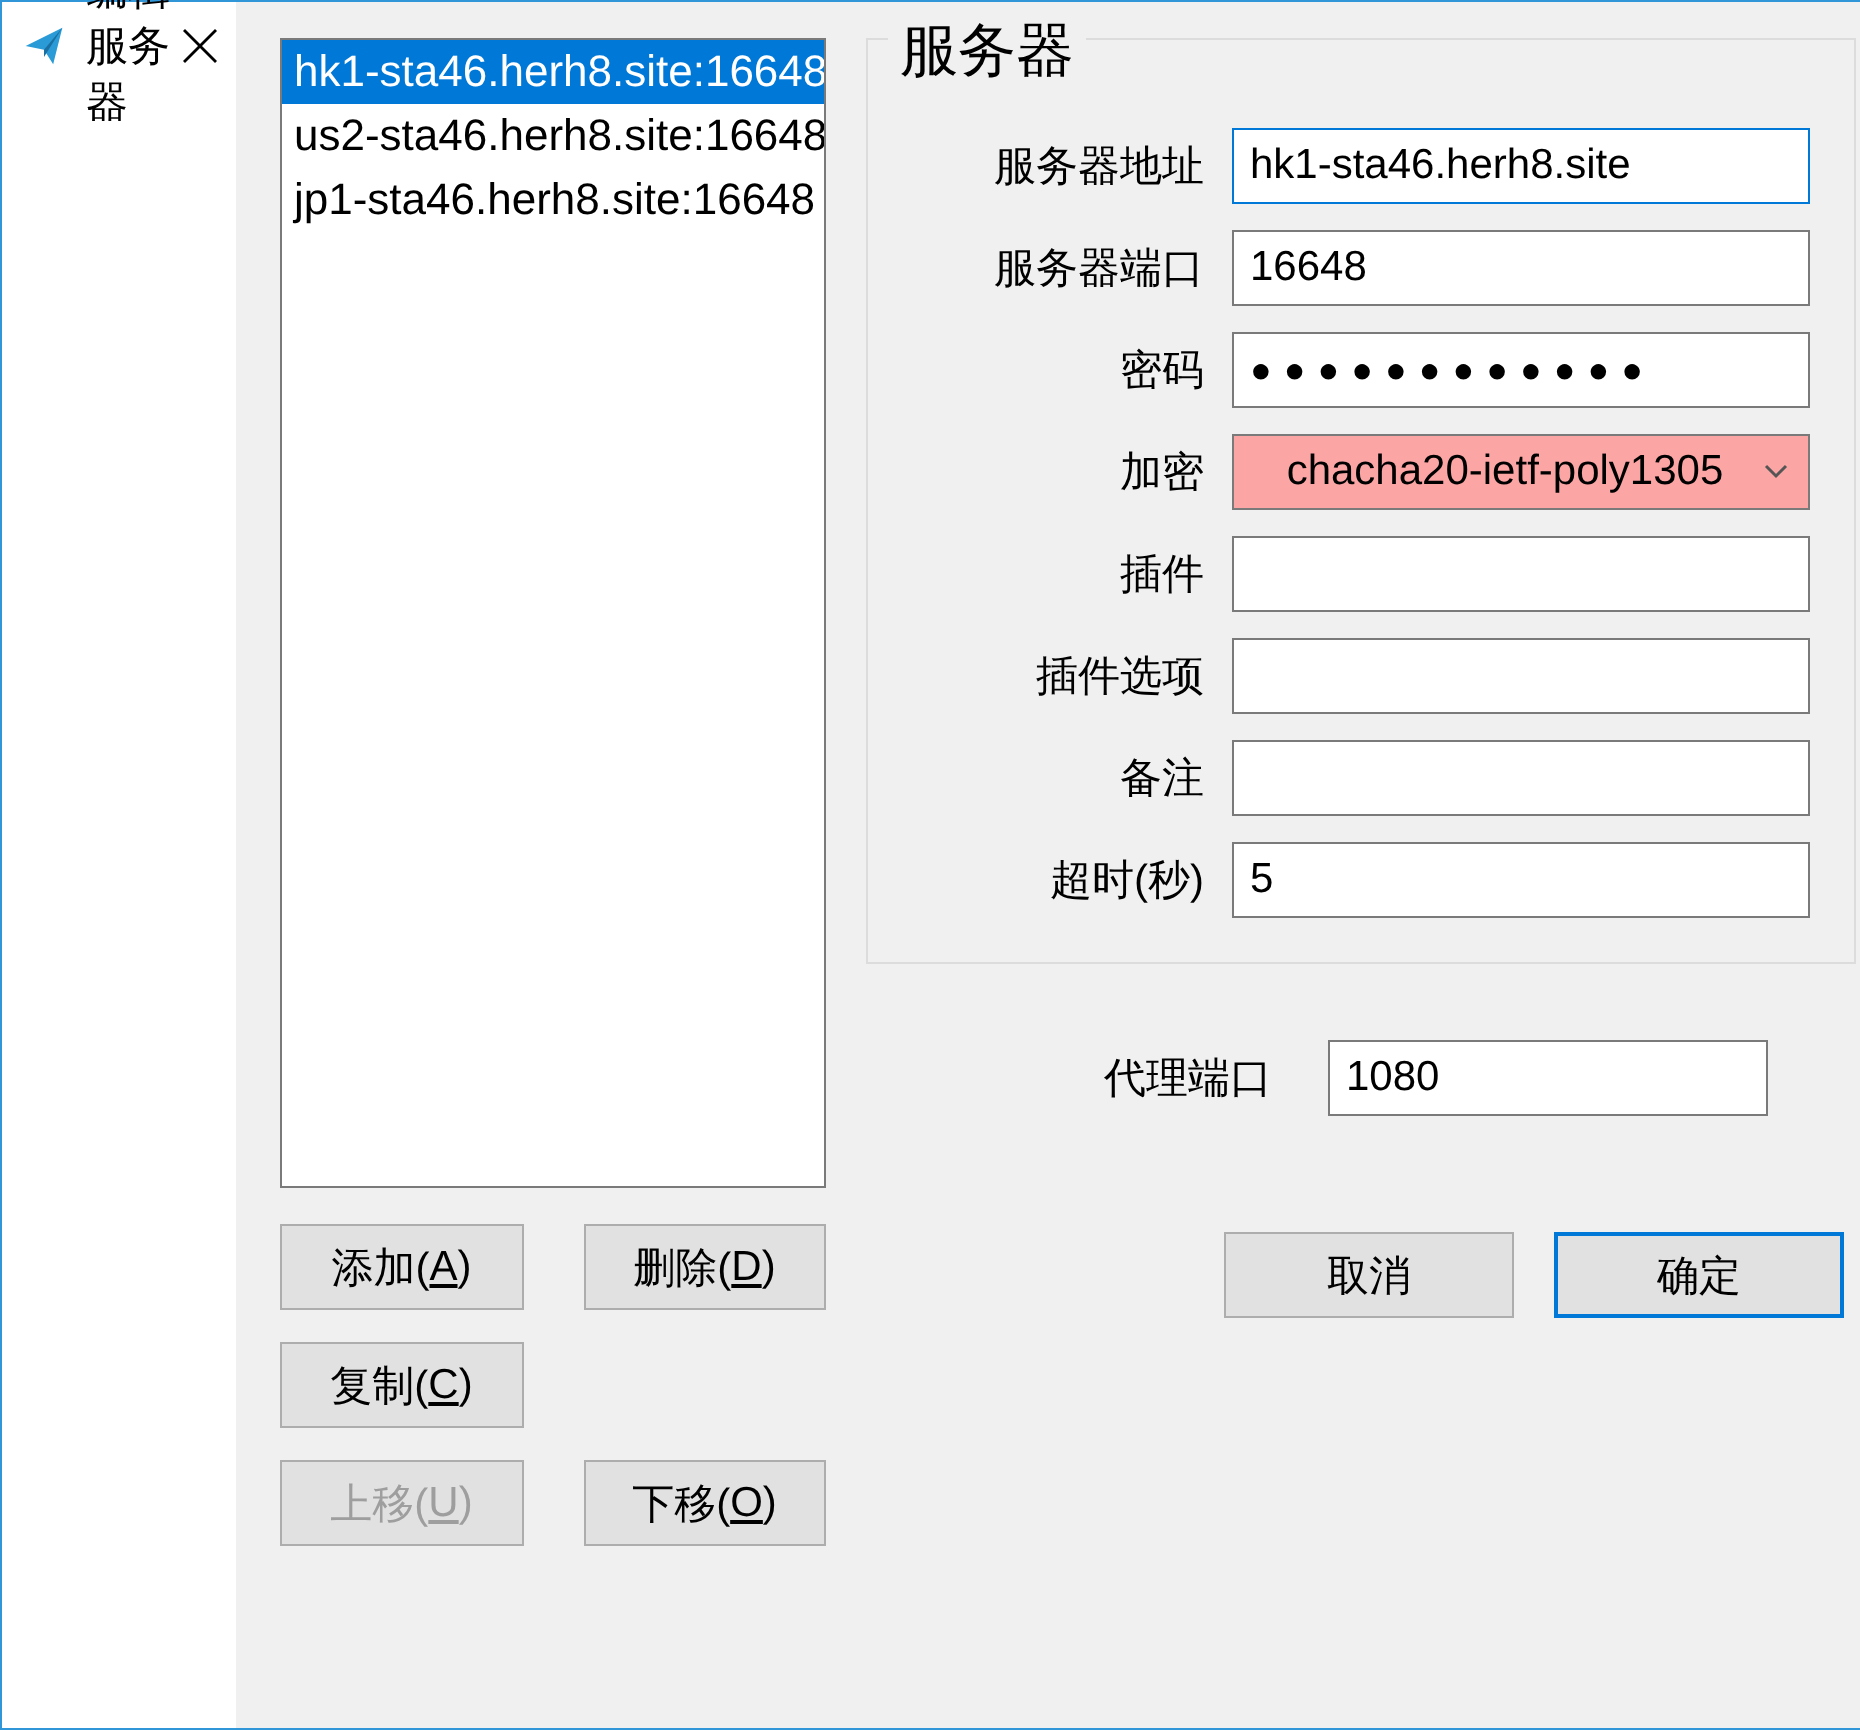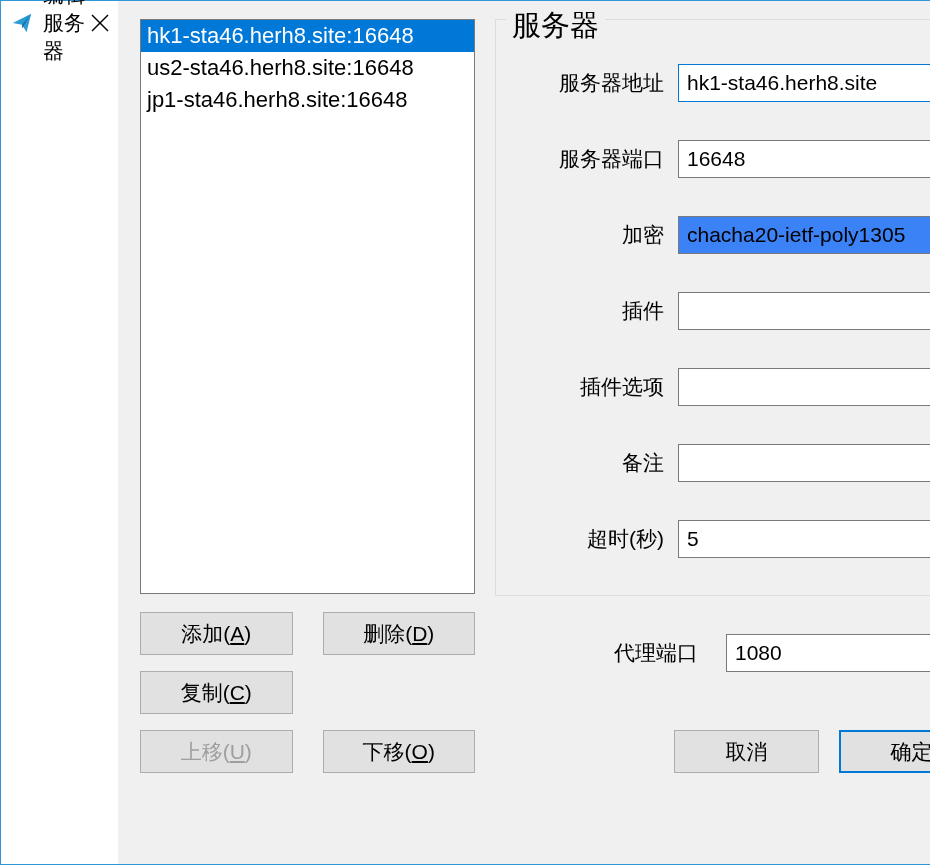--- a/index.html
+++ b/index.html
@@ -51,21 +51,21 @@
     padding: 18px 22px 18px 22px;
     display: flex;
     flex-direction: column;
   }
   .main-row {
     display: flex;
     gap: 20px;
     flex: 0 0 auto;
   }
   .left-col {
-    width: 335px;
+    width: 273px;
     display: flex;
     flex-direction: column;
   }
   .server-list {
     height: 575px;
     background: #fff;
     border: 1px solid #7a7a7a;
     overflow: auto;
   }
   .server-item {
@@ -117,23 +117,23 @@
     position: absolute;
     top: -14px;
     left: 10px;
     background: #f0f0f0;
     padding: 0 6px;
     font-size: 29px;
   }
   .form-row {
     display: flex;
     align-items: center;
-    margin-bottom: 38px;
-  }
-  .form-row:last-child { margin-bottom: 15px; }
+    margin-bottom: 13px;
+  }
+  .form-row:last-child { margin-bottom: 0; }
   .form-label {
     width: 160px;
     text-align: right;
     padding-right: 14px;
     font-size: 21px;
   }
   .text-input {
     flex: 1;
     height: 38px;
     border: 1px solid #7a7a7a;
@@ -153,26 +153,27 @@
     padding: 0 8px;
     display: flex;
     align-items: center;
     font-size: 18px;
     letter-spacing: 6px;
   }
   .combo {
     flex: 1;
     height: 38px;
     border: 1px solid #7a7a7a;
-    background: #3b82f6;
+    background: #fca5a5;
     display: flex;
     align-items: center;
     padding: 0 8px;
     position: relative;
     cursor: pointer;
+    text-align: center;
   }
   .combo-text { flex: 1; }
   .combo-arrow {
     width: 16px;
     display: flex;
     align-items: center;
     justify-content: center;
   }
   .proxy-row {
     margin-top: 38px;
@@ -273,20 +274,24 @@
           <div class="form-row">
             <span class="form-label">服务器地址</span>
             <input class="text-input focused" value="hk1-sta46.herh8.site" style="">
           </div>
 
           <div class="form-row">
             <span class="form-label">服务器端口</span>
             <input class="text-input" value="16648" style="">
           </div>
 
+          <div class="form-row">
+            <span class="form-label">密码</span>
+            <div class="password-dots">●●●●●●●●●●●●</div>
+          </div>
 
           <div class="form-row">
             <span class="form-label">加密</span>
             <div class="combo">
               <span class="combo-text">chacha20-ietf-poly1305</span>
               <span class="combo-arrow">
                 <svg viewBox="0 0 12 8" width="12" height="8">
                     <polyline points="1,1 6,6 11,1" fill="none" stroke="#555" stroke-width="1.5"></polyline>
                   </svg>
               </span>

